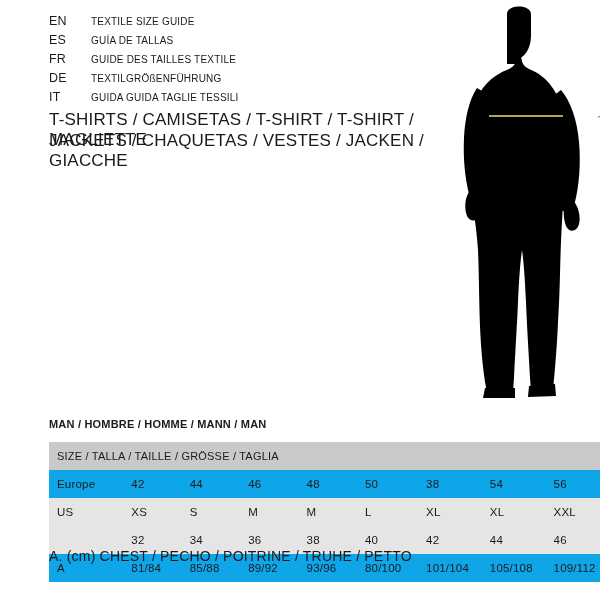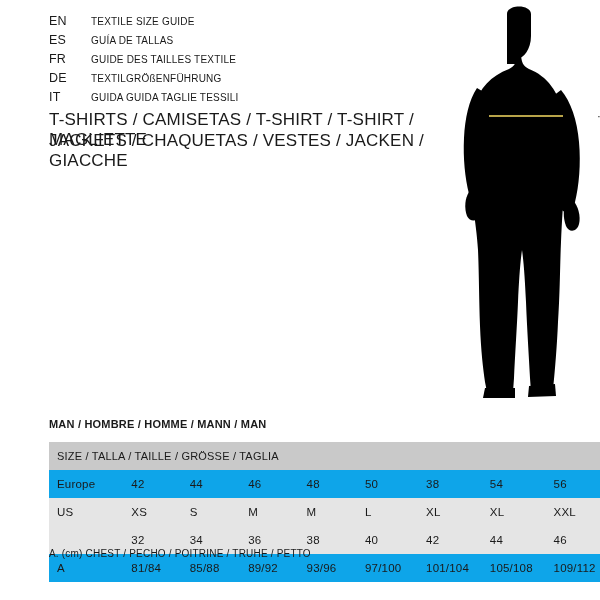--- a/index.html
+++ b/index.html
@@ -110,21 +110,21 @@
   td.c-val {
     width: 67px;
     text-align: left;
     padding-left: 2px;
   }
 
   .foot-note {
     position: absolute;
     left: 20px;
     top: 548px;
-    font-size: 10px;
+    font-size: 14px;
     letter-spacing: 0.2px;
   }
 </style>
 </head>
 <body>
 
 <div class="page">
 
   <div class="lang-block">
     <div class="lang-row">
@@ -243,21 +243,21 @@
         <td class="c-val">42</td>
         <td class="c-val">44</td>
         <td class="c-val">46</td>
       </tr>
       <tr class="row-plain">
         <td class="c-label">A</td>
         <td class="c-val">81/84</td>
         <td class="c-val">85/88</td>
         <td class="c-val">89/92</td>
         <td class="c-val">93/96</td>
-        <td class="c-val">97/100</td>
+        <td class="c-val">80/100</td>
         <td class="c-val">101/104</td>
         <td class="c-val">105/108</td>
         <td class="c-val">109/112</td>
       </tr>
     </tbody>
   </table>
 
   <div class="foot-note">A. (cm) CHEST / PECHO / POITRINE / TRUHE / PETTO</div>
 
 </div>

